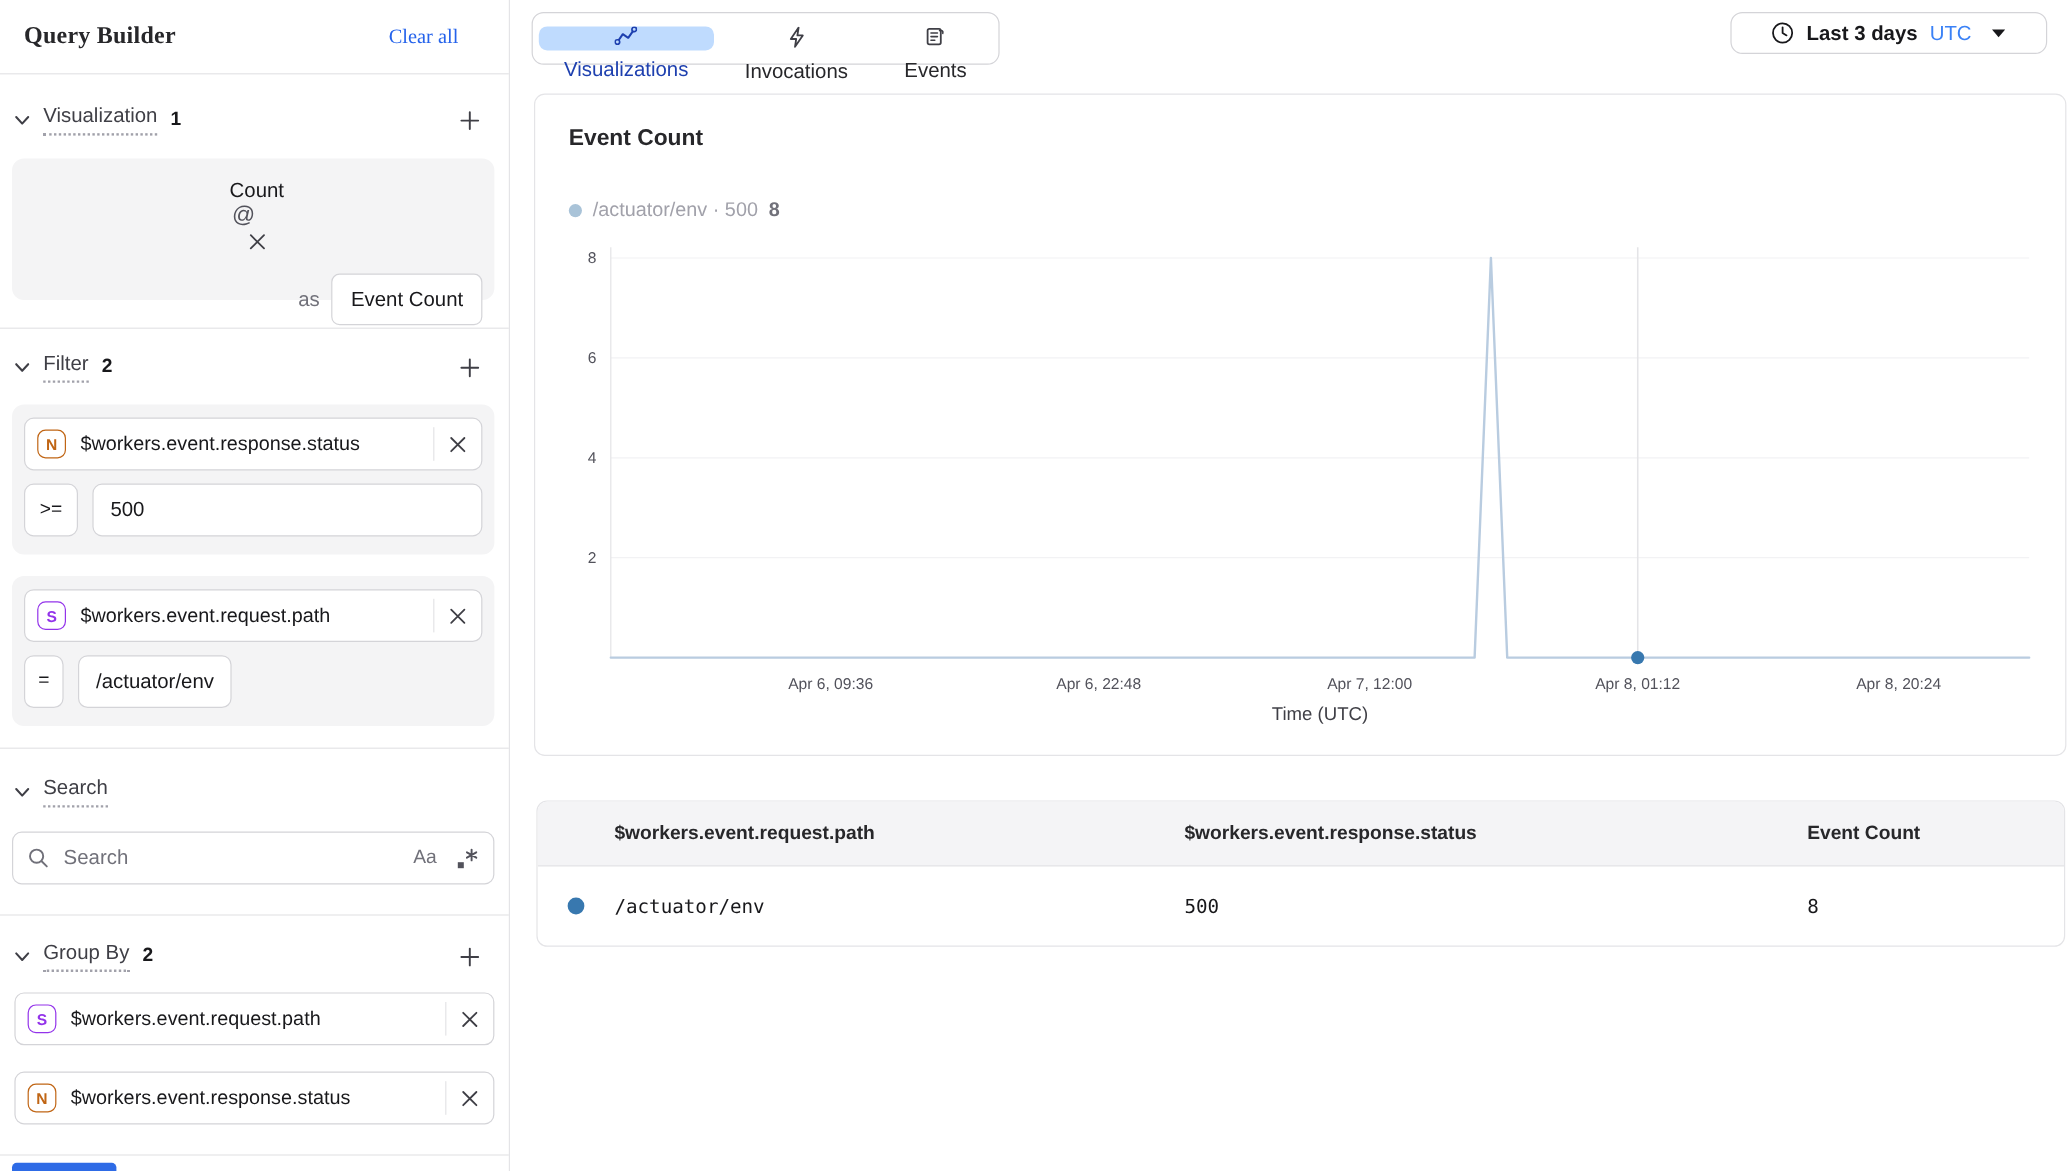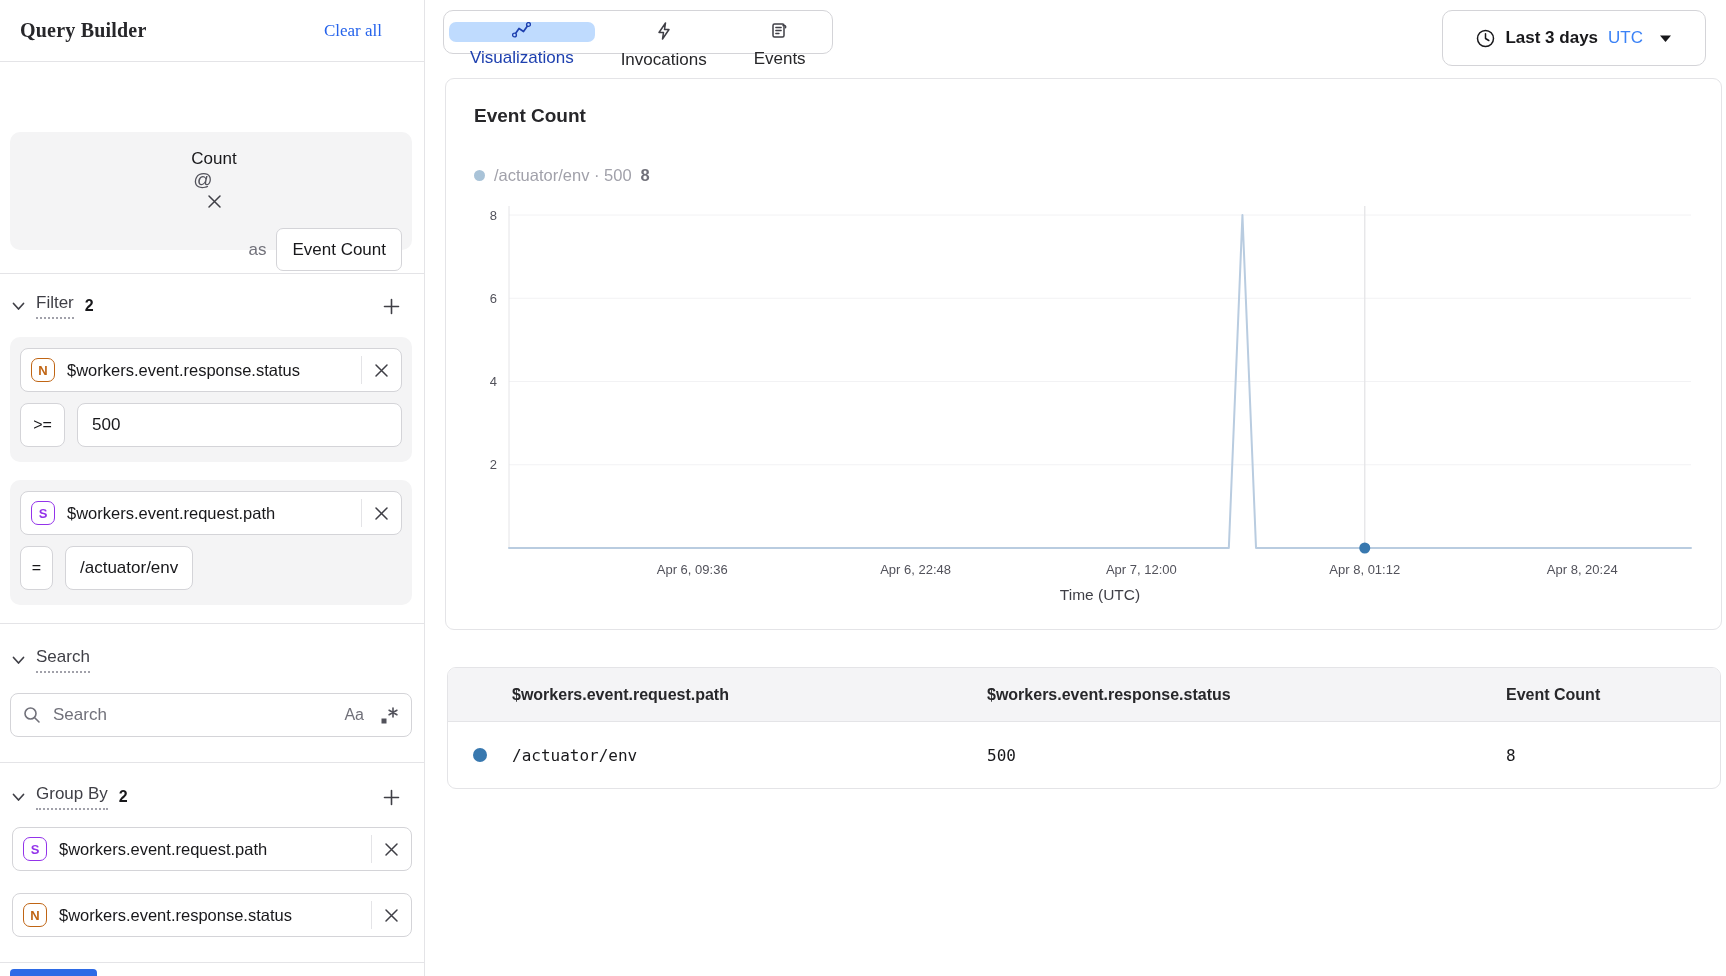--- a/index.html
+++ b/index.html
@@ -77,21 +77,21 @@
     background:#2e6be6; border-radius:4px 4px 0 0; }
 
   
   .tabs { position:absolute; left:443px; top:10px; height:44px;
     border:1px solid #d4d4d8; border-radius:10px; background:#fff;
     display:flex; align-items:center; padding:0 5px; gap:5px; }
   .tab { display:flex; align-items:center; gap:10px; padding:0 21px; height:20px;
     border-radius:7px; font-size:17px; color:#27272a; cursor:pointer; white-space:nowrap;flex-direction:column; }
   .tab.active { background:#bfdbfe; color:#1e40af; }
 
-  .time-btn { position:absolute; right:20px; top:10px; height:56px; min-width:246px;
+  .time-btn { position:absolute; right:20px; top:10px; height:35px; min-width:246px;
     border:1px solid #d4d4d8; border-radius:10px; background:#fff;
     display:flex; align-items:center; gap:10px; padding:0 33px; cursor:pointer; }
   .time-label { font-size:17px; font-weight:600; color:#18181b; }
   .time-tz { font-size:17px; color:#3b82f6; }
   .time-btn .caret { margin-left:6px; }
 
   
   .chart-card { position:absolute; left:445px; top:78px; width:1277px; height:552px;
     border:1px solid #e4e4e7; border-radius:9px; background:#fff; }
   .chart-title { position:absolute; left:28px; top:26px; font-size:19px;
@@ -119,20 +119,35 @@
 </head>
 <body>
 
 <div class="sidebar">
 
   <div class="sb-header">
     <span class="sb-title">Query Builder</span>
     <span class="link">Clear all</span>
   </div>
 
+  <div class="section-head" style="top:84px;">
+    <span class="chev">
+      <svg width="13" height="9" viewBox="0 0 13 9">
+          <polyline points="1.5,1.5 6.5,7 11.5,1.5" fill="none" stroke="#3f3f46" stroke-width="1.7" stroke-linecap="round" stroke-linejoin="round"></polyline>
+        </svg>
+    </span>
+    <span class="sec-label">Visualization</span>
+    <span class="sec-count">1</span>
+    <span class="spacer"></span>
+    <span class="plus-btn">
+      <svg width="17" height="17" viewBox="0 0 17 17">
+          <path d="M8.5 1.5 V15.5 M1.5 8.5 H15.5" stroke="#3f3f46" stroke-width="1.6" stroke-linecap="round"></path>
+        </svg>
+    </span>
+  </div>
 
   <div class="gray-card" style="top:132px; height:118px;">
     <div class="count-top">
       <span class="count-label">Count</span>
       <span class="spacer"></span>
       <span class="at-icon">@</span>
       <span class="x-btn">
         <svg width="15" height="15" viewBox="0 0 15 15">
             <path d="M2 2 L13 13 M13 2 L2 13" stroke="#3f3f46" stroke-width="1.5" stroke-linecap="round"></path>
           </svg>

